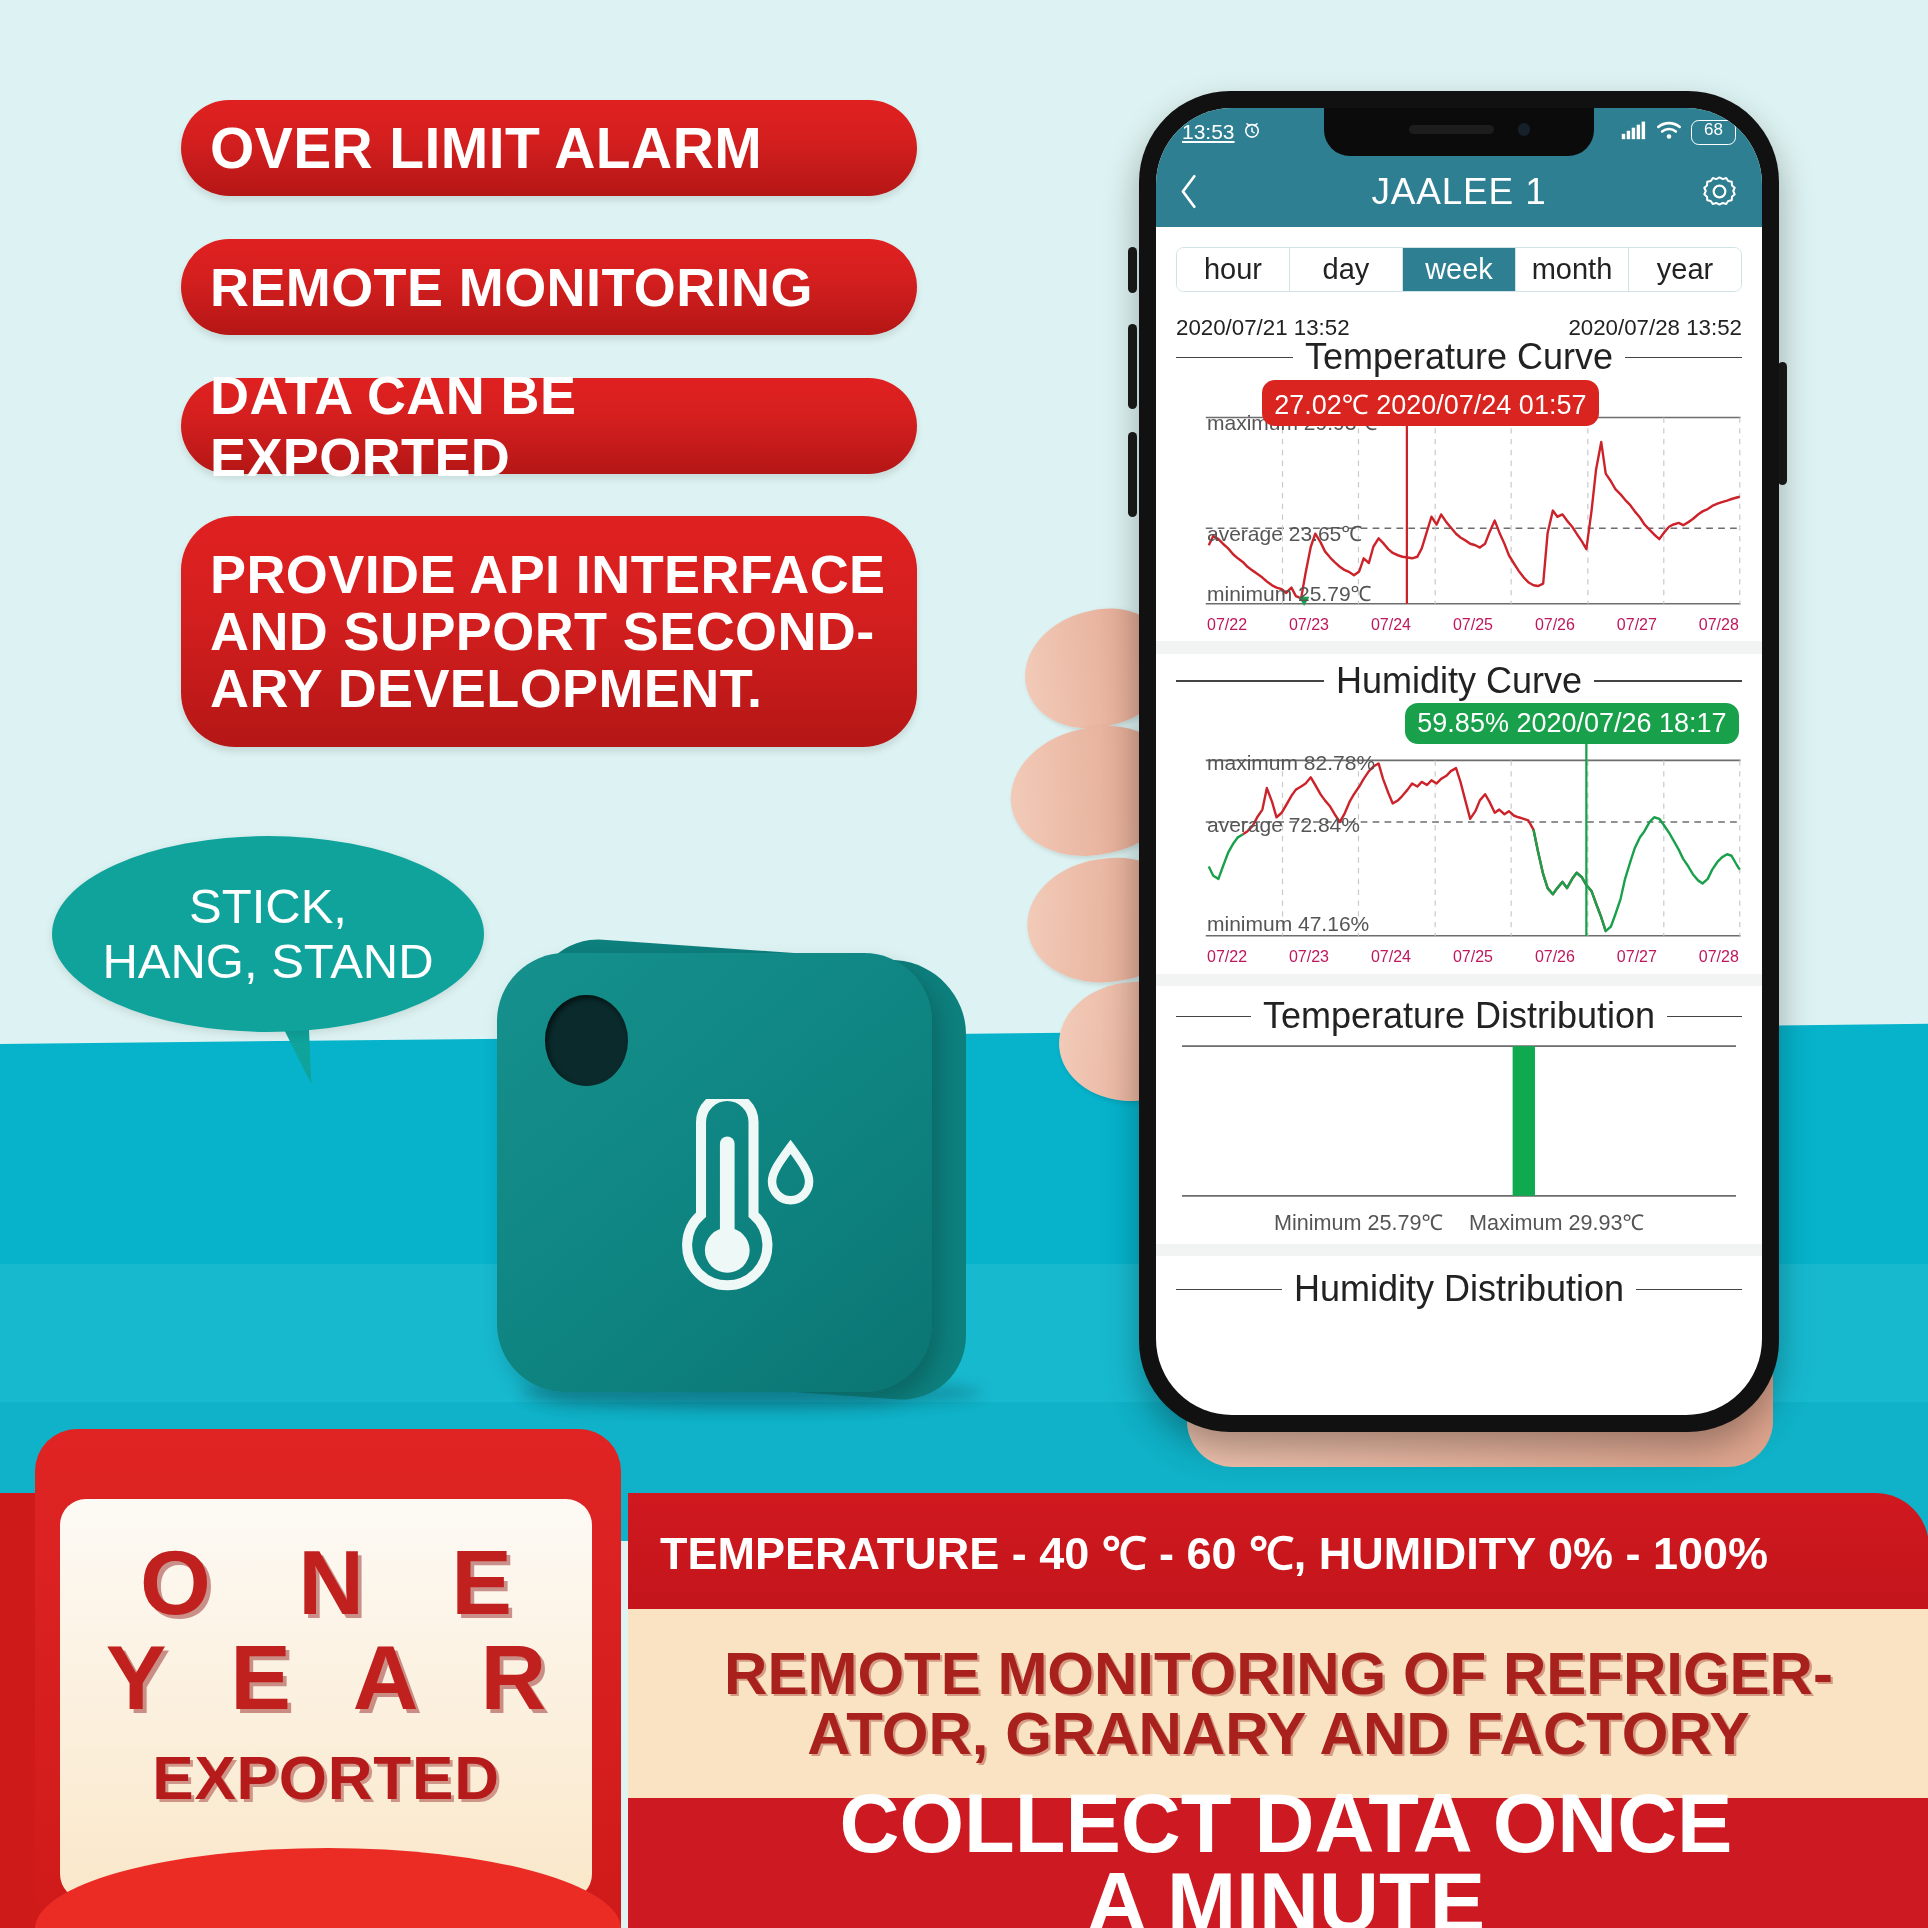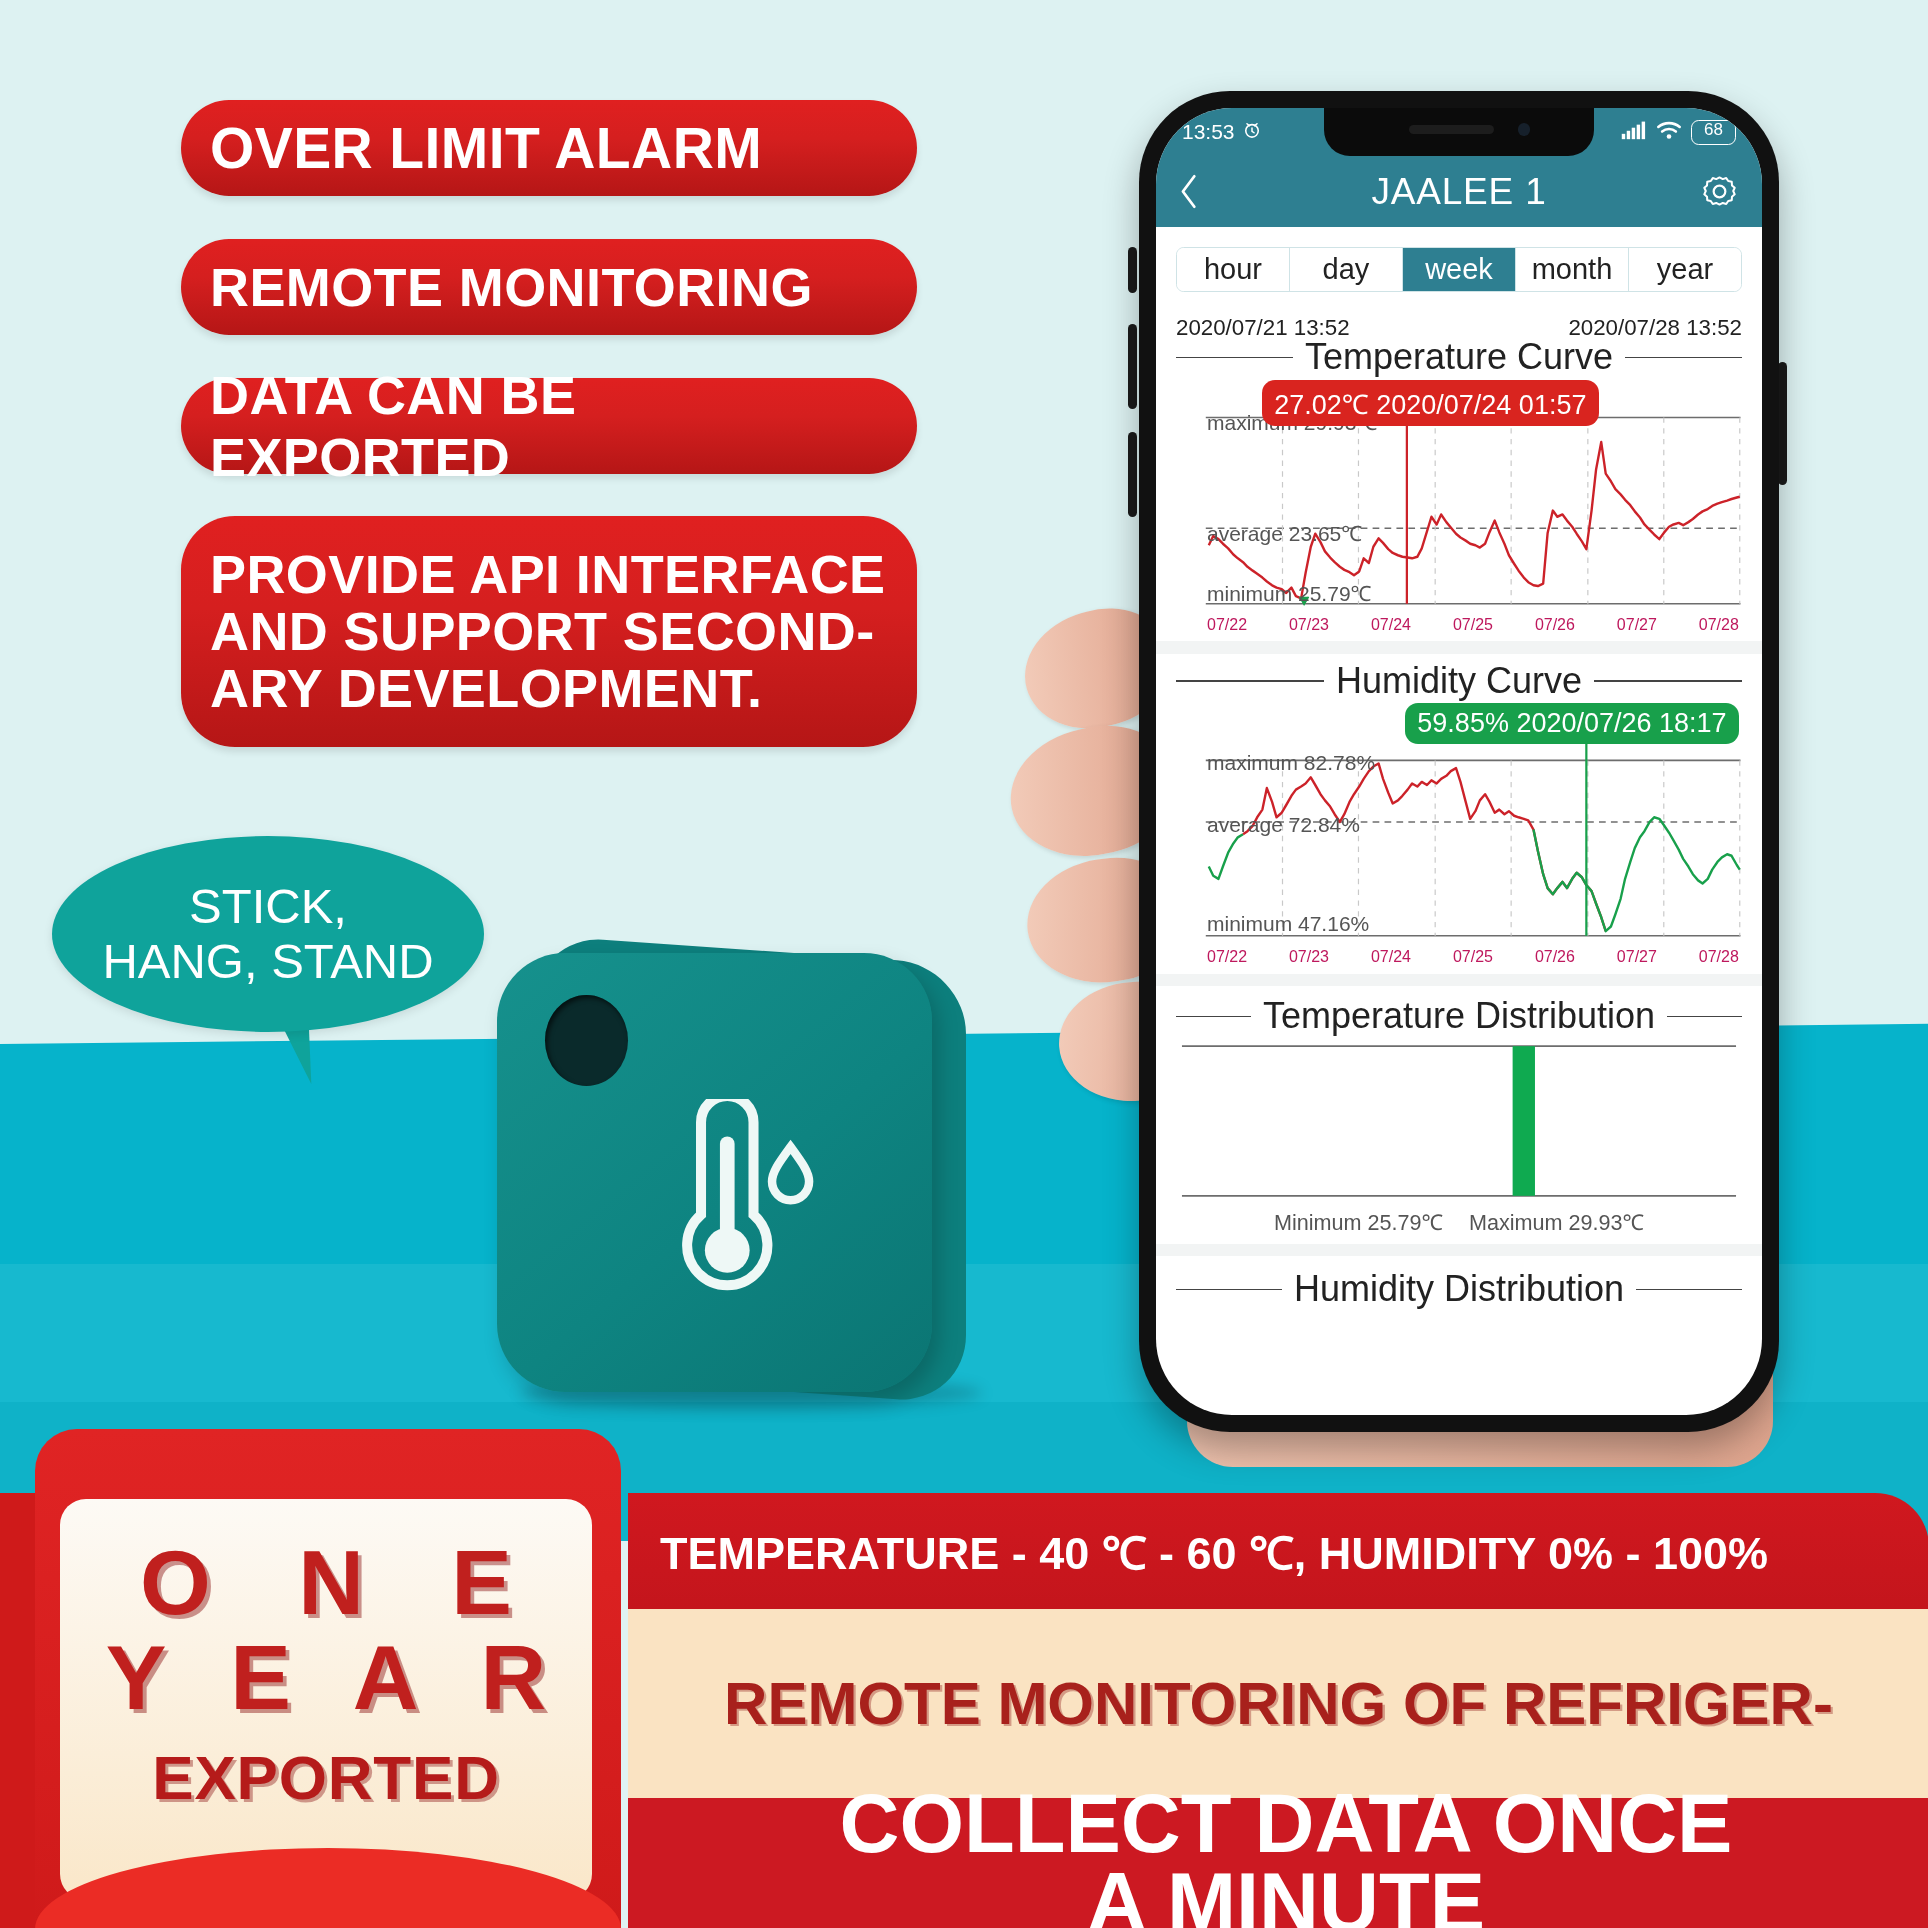--- a/index.html
+++ b/index.html
@@ -116,21 +116,21 @@
   }
   .notch .speaker{ position:absolute; left:85px; top:17px; width:85px; height:8.5px; background:#1d1d1d; border-radius:4.6px;}
   .notch .cam{ position:absolute; left:194px; top:15.4px; width:12.3px; height:12.3px; background:#16202b; border-radius:50%;}
 
   
   .statusbar{
     position:relative; height:48px; background:#2e7f91; color:#fff;
     display:flex; align-items:center; justify-content:space-between;
     padding:0 26px; font-size:21px;
   }
-  .sb-left{ display:flex; align-items:center; gap:7px; }
+  .sb-left{ display:flex; align-items:center; gap:7px;text-decoration:underline; }
   .sb-right{ display:flex; gap:9.2px; }
   .batt{
     border:1.9px solid #fff; border-radius:7.7px; padding:0.8px 7.7px;
     font-size:17px; line-height:1.1; min-width:45px; text-align:center;
   }
 
   
   .appbar{
     height:71px; background:#2e7f91; color:#fff;
     display:flex; align-items:center; padding:0 23px; position:relative;
@@ -519,19 +519,20 @@
   <div class="by-ext">EXPORTED</div>
 </div>
 <div class="badge-curve"></div>
 
 <div class="br-red">
   <span>TEMPERATURE - 40 ℃ - 60 ℃, HUMIDITY 0% - 100%</span>
 </div>
 
 <div class="br-cream">
   <div>REMOTE MONITORING OF REFRIGER-</div>
+  <div>ATOR, GRANARY AND FACTORY</div>
 </div>
 
 <div class="br-red2">
   <div>COLLECT DATA ONCE</div>
   <div>A MINUTE</div>
 </div>
 
 
 </body></html>

